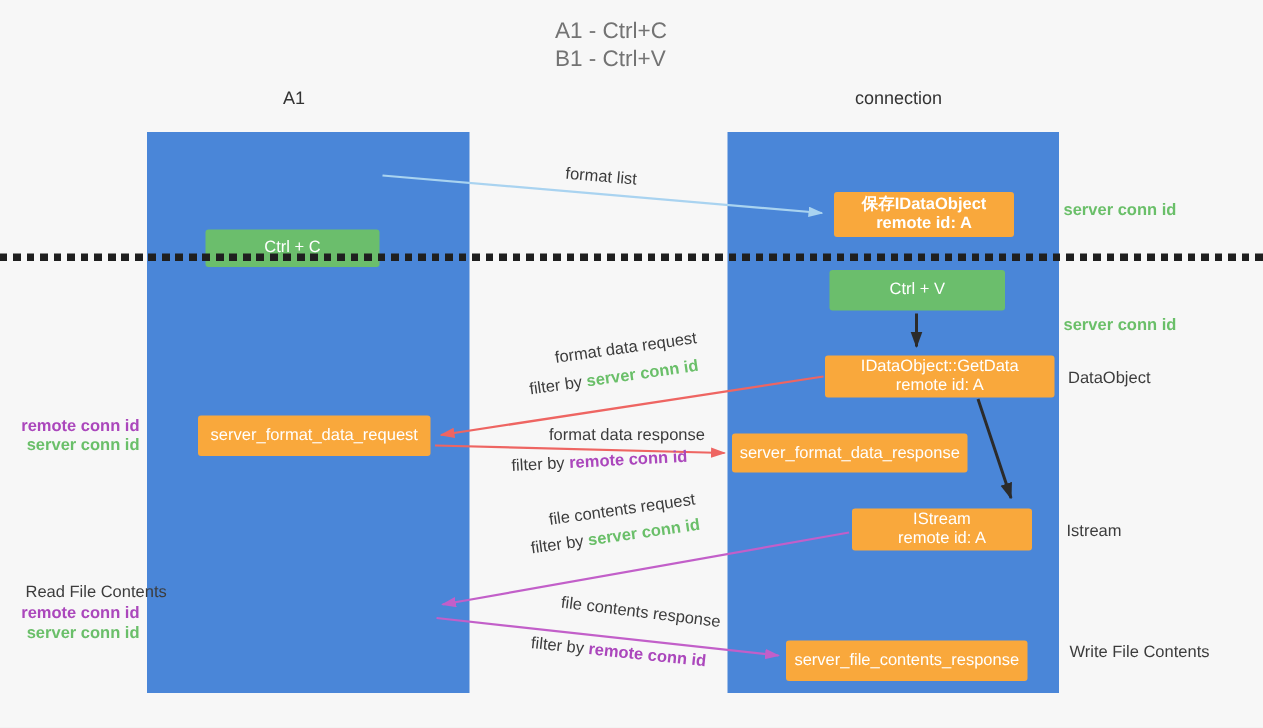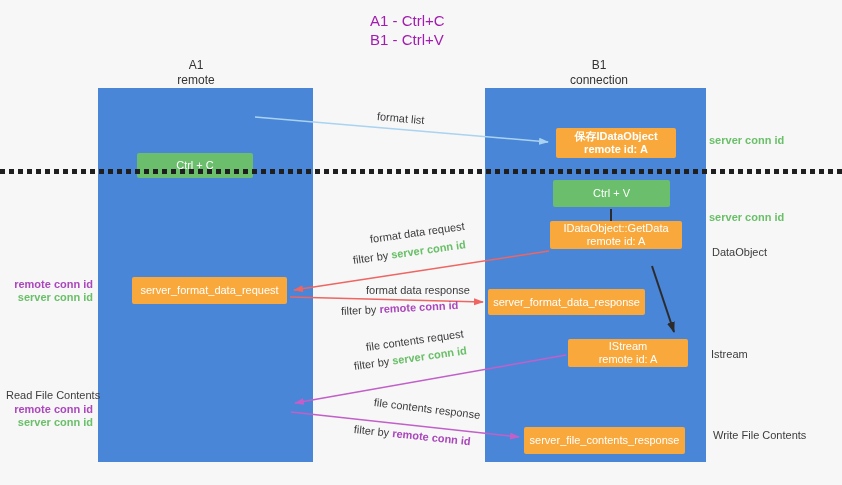--- a/index.html
+++ b/index.html
@@ -4,21 +4,21 @@
 <style>
   :root{
     --column-blue:#4a86d8; --box-green:#6bbe6c; --box-orange:#f9a83c;
     --arrow-light-blue:#a9d3f0; --arrow-black:#2b2b2b; --arrow-red:#ee6562;
     --arrow-magenta:#c25fc9; --text-green:#6abf69; --text-purple:#ab47bc;
     --text-dark:#3c3c3c; --background:#f7f7f7;
   }
   html,body{margin:0;padding:0;}
   body{background:#e8e8e8;font-family:"Liberation Sans","DejaVu Sans",sans-serif;}
   .canvas{position:relative;width:842px;height:485px;background:var(--background);overflow:hidden;}
-  .title{position:absolute;left:370px;top:11px;font-size:15px;line-height:19px;color:#a21caf;}
+  .title{position:absolute;left:370px;top:11px;font-size:15px;line-height:19px;color:#737373;}
   .col-header{position:absolute;width:120px;text-align:center;font-size:12px;line-height:15px;color:#333;}
   .lane{position:absolute;top:88px;height:374px;background:var(--column-blue);}
   .divider{position:absolute;left:0;top:169px;width:842px;height:5px;
     background:repeating-linear-gradient(90deg,#1f1f1f 0 5px,transparent 5px 9px);z-index:4;}
   svg.arrows{position:absolute;left:0;top:0;z-index:2;pointer-events:none;}
   .node{position:absolute;z-index:3;display:flex;flex-direction:column;align-items:center;justify-content:center;
     color:#fff;font-size:11px;line-height:13px;text-align:center;border-radius:2px;}
   .green{background:var(--box-green);}
   .orange{background:var(--box-orange);}
   .lbl{position:absolute;z-index:5;font-size:11px;color:var(--text-dark);white-space:nowrap;transform-origin:left center;}
@@ -39,24 +39,22 @@
 
 <div class="canvas">
 
   <div class="title">
     <div>A1 - Ctrl+C</div>
     <div>B1 - Ctrl+V</div>
   </div>
 
   <div class="col-header" style="left:136px;top:58px;">
     <div>A1</div>
-    <div>remote</div>
   </div>
   <div class="col-header" style="left:539px;top:58px;">
-    <div>B1</div>
     <div>connection</div>
   </div>
 
   <div class="lane" style="left:98px;width:215px;"></div>
   <div class="lane" style="left:485px;width:221px;"></div>
 
   <div class="divider"></div>
 
   <svg class="arrows" width="842" height="485">
     <defs>
@@ -88,21 +86,21 @@
 
   <div class="node orange" style="left:556px;top:128px;width:120px;height:30px;font-weight:bold;">
     <span>保存IDataObject</span>
     <span>remote id: A</span>
   </div>
 
   <div class="node green" style="left:553px;top:180px;width:117px;height:27px;">
     <span>Ctrl + V</span>
   </div>
 
-  <div class="node orange" style="left:550px;top:221px;width:132px;height:28px;">
+  <div class="node orange" style="left:550px;top:237px;width:153px;height:28px;">
     <span>IDataObject::GetData</span>
     <span>remote id: A</span>
   </div>
 
   <div class="node orange" style="left:132px;top:277px;width:155px;height:27px;">
     <span>server_format_data_request</span>
   </div>
 
   <div class="node orange" style="left:488px;top:289px;width:157px;height:26px;">
     <span>server_format_data_response</span>
@@ -135,19 +133,19 @@
   <div class="lbl g" style="left:709px;top:134px;">server conn id</div>
   <div class="lbl g" style="left:709px;top:211px;">server conn id</div>
   <div class="lbl" style="left:712px;top:246px;">DataObject</div>
   <div class="lbl" style="left:711px;top:348px;">Istream</div>
   <div class="lbl" style="left:713px;top:429px;">Write File Contents</div>
 
   <div class="lbl right-align" style="left:0;top:278px;width:93px;">
     <div class="p">remote conn id</div>
     <div class="g">server conn id</div>
   </div>
-  <div class="lbl" style="left:6px;top:389px;">Read File Contents</div>
+  <div class="lbl" style="left:17px;top:389px;">Read File Contents</div>
   <div class="lbl right-align" style="left:0;top:403px;width:93px;">
     <div class="p">remote conn id</div>
     <div class="g">server conn id</div>
   </div>
 
 </div>
 
 </body></html>

